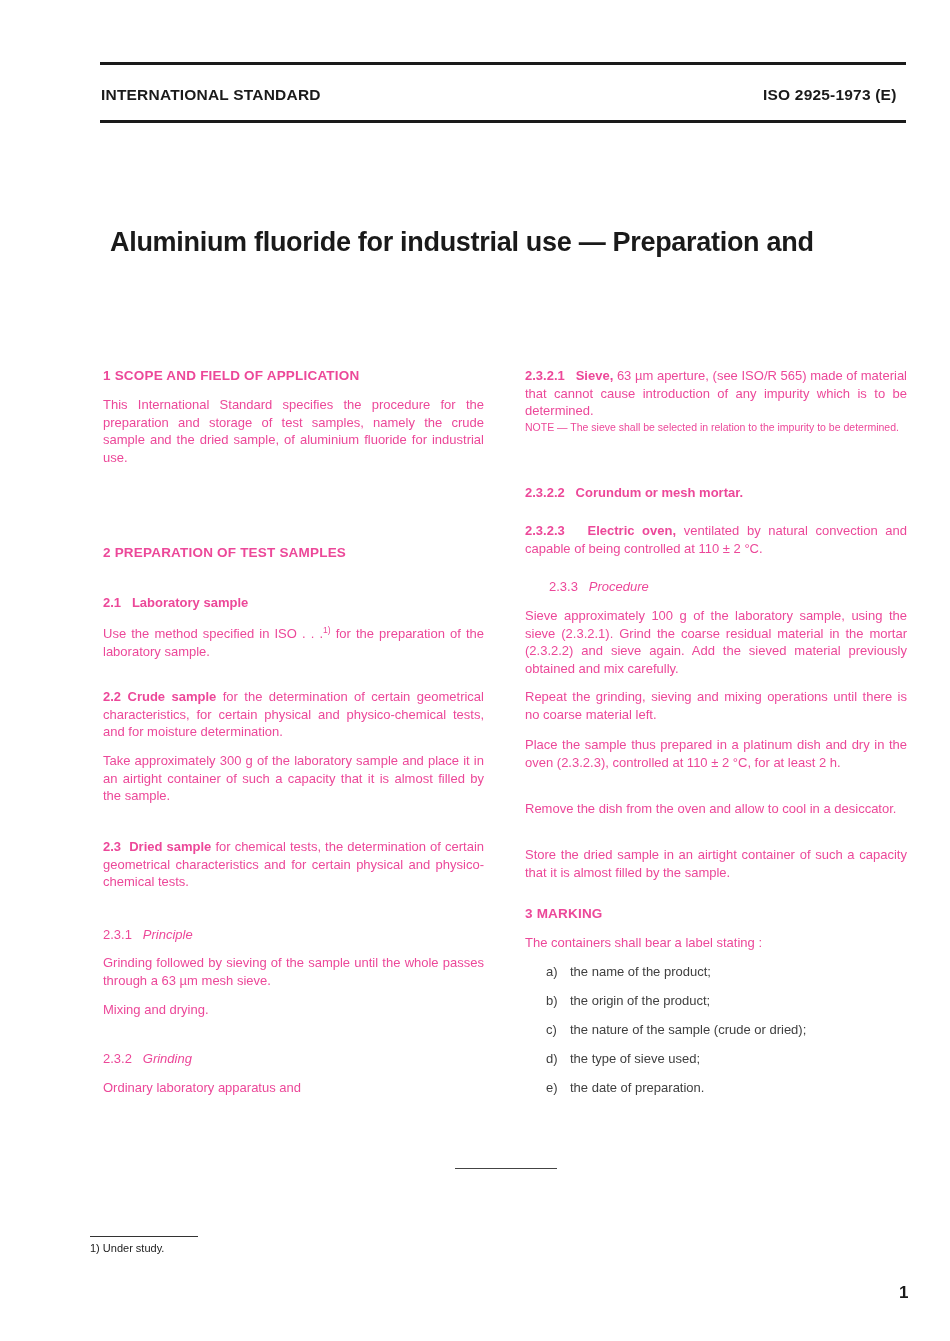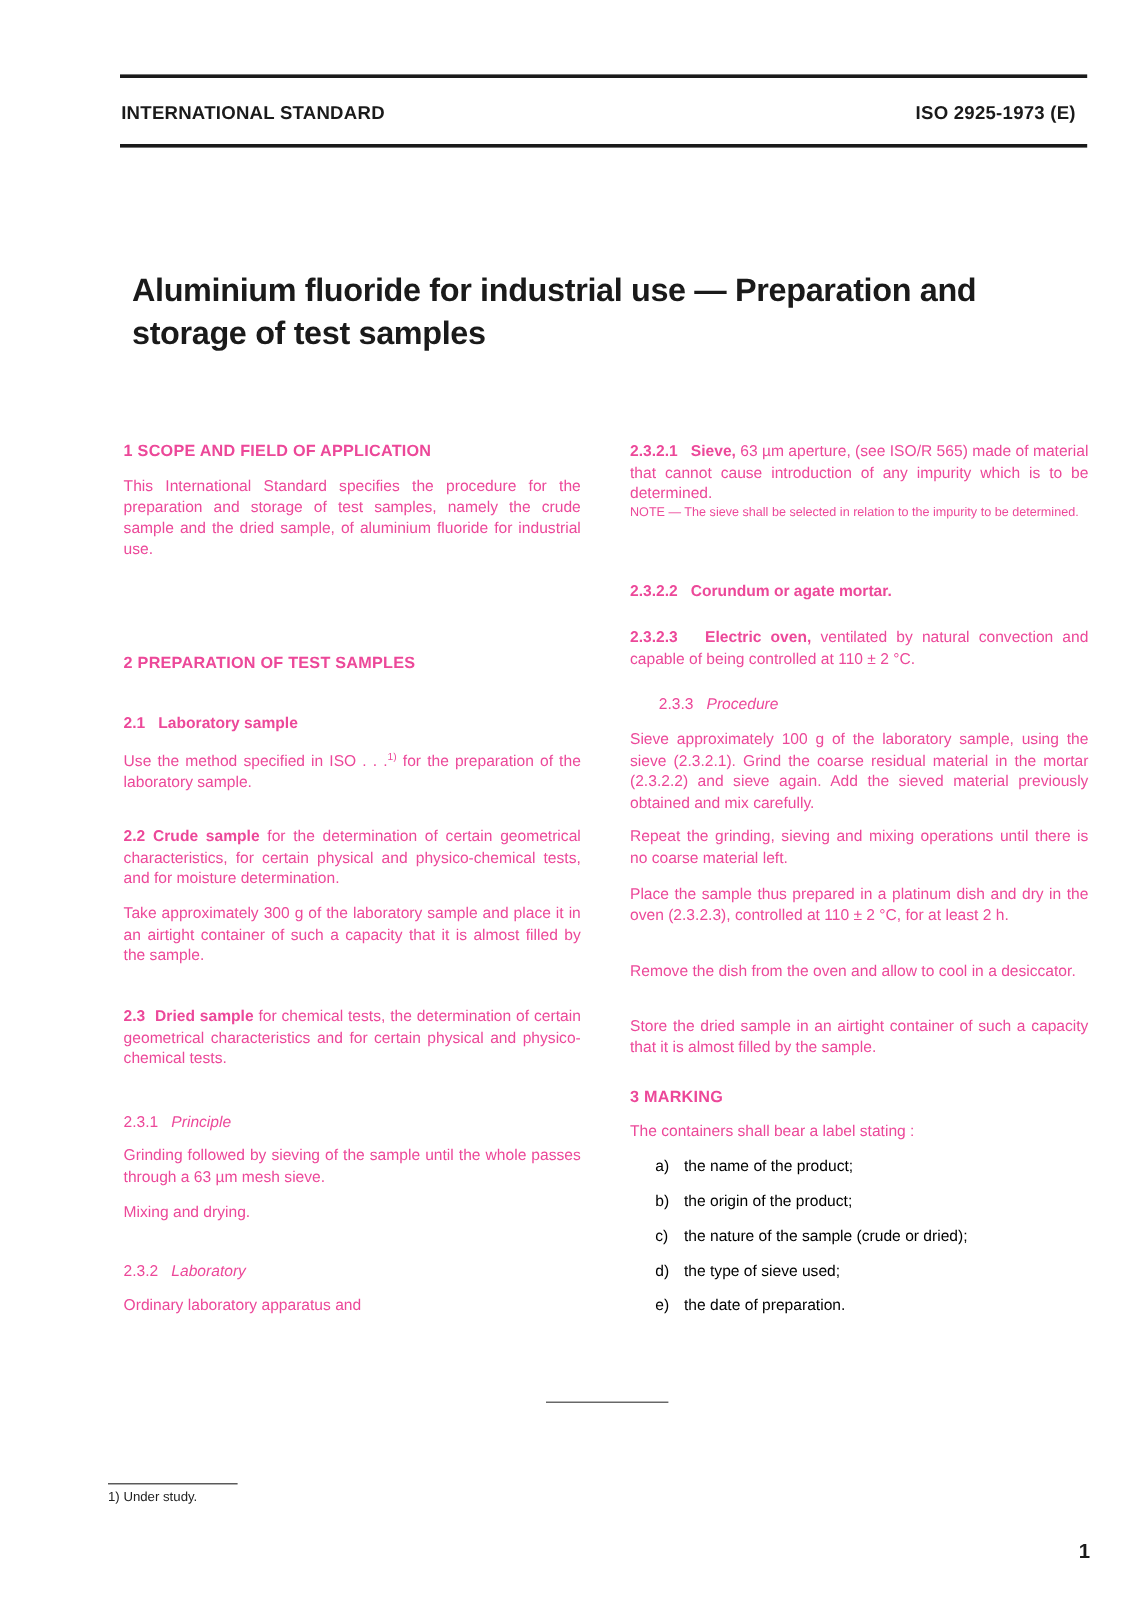--- a/index.html
+++ b/index.html
@@ -10,38 +10,37 @@
     .title { position: absolute; left: 110px; top: 224px; width: 760px; font-size: 27px; font-weight: bold;
              line-height: 36px; letter-spacing: -0.3px; }
     .blk { position: absolute; font-size: 13px; line-height: 17.5px; text-align: justify; color: #ec4899; }
     .col1 { left: 103px; width: 381px; }
     .col2 { left: 525px; width: 382px; }
     .h1 { font-weight: bold; font-size: 13.5px; letter-spacing: 0.2px; }
     .b { font-weight: bold; }
     .i { font-style: italic; }
     .note { font-size: 10.5px; line-height: 15px; }
     .sup { font-size: 8.5px; vertical-align: 5px; }
-    .list-item { position: absolute; left: 546px; font-size: 13px; line-height: 17px; color: #000000; }
+    .list-item { position: absolute; left: 546px; font-size: 13px; line-height: 17px; color: #404040; }
     .list-item .mk { display: inline-block; width: 24px; }
     .sep { position: absolute; left: 455px; top: 1168px; width: 102px; height: 1px; background: #444; }
     .fn-rule { position: absolute; left: 90px; top: 1236px; width: 108px; height: 1px; background: #333; }
     .fn { position: absolute; left: 90px; top: 1242px; font-size: 11px; color: #222; }
     .pgnum { position: absolute; left: 899px; top: 1283px; font-size: 17px; font-weight: bold; }
   </style>
 </head>
 <body>
 
 <div class="rule" style="top:62px;"></div>
 <div class="hdr" style="left:101px;">INTERNATIONAL STANDARD</div>
 <div class="hdr" style="left:763px;">ISO 2925-1973 (E)</div>
 <div class="rule" style="top:120px;"></div>
 
 <div class="title">
   <div>Aluminium fluoride for industrial use — Preparation and</div>
-  <div>storage of test samples</div>
 </div>
 
 <div class="blk col1 h1" style="top:367px;">1   SCOPE AND FIELD OF APPLICATION</div>
 <div class="blk col1" style="top:396px;">This International Standard specifies the procedure for the preparation and storage of test samples, namely the crude sample and the dried sample, of aluminium fluoride for industrial use.</div>
 
 <div class="blk col1 h1" style="top:544px;">2   PREPARATION OF TEST SAMPLES</div>
 
 <div class="blk col1" style="top:594px;">
   <span class="b">2.1</span>&nbsp;&nbsp;&nbsp;<span class="b">Laboratory sample</span>
 </div>
@@ -58,31 +57,31 @@
   <span class="b">2.3</span>&nbsp;&nbsp;<span class="b">Dried sample</span><span> for chemical tests, the determination of certain geometrical characteristics and for certain physical and physico-chemical tests.</span>
 </div>
 
 <div class="blk col1" style="top:926px;">
   <span>2.3.1</span>&nbsp;&nbsp;&nbsp;<span class="i">Principle</span>
 </div>
 <div class="blk col1" style="top:954px;">Grinding followed by sieving of the sample until the whole passes through a 63 µm mesh sieve.</div>
 <div class="blk col1" style="top:1001px;">Mixing and drying.</div>
 
 <div class="blk col1" style="top:1050px;">
-  <span>2.3.2</span>&nbsp;&nbsp;&nbsp;<span class="i">Laboratory</span>
+  <span>2.3.2</span>&nbsp;&nbsp;&nbsp;<span class="i">Grinding</span>
 </div>
 <div class="blk col1" style="top:1079px;">Ordinary laboratory apparatus and</div>
 
 <div class="blk col2" style="top:367px;">
   <span class="b">2.3.2.1</span>&nbsp;&nbsp;&nbsp;<span class="b">Sieve,</span><span> 63 µm aperture, (see ISO/R 565) made of material that cannot cause introduction of any impurity which is to be determined.</span>
 </div>
 <div class="blk col2 note" style="top:420px;">NOTE — The sieve shall be selected in relation to the impurity to be determined.</div>
 
 <div class="blk col2" style="top:484px;">
-  <span class="b">2.3.2.2</span>&nbsp;&nbsp;&nbsp;<span class="b">Corundum or agate mortar.</span>
+  <span class="b">2.3.2.2</span>&nbsp;&nbsp;&nbsp;<span class="b">Corundum or mesh mortar.</span>
 </div>
 
 <div class="blk col2" style="top:522px;">
   <span class="b">2.3.2.3</span>&nbsp;&nbsp;&nbsp;<span class="b">Electric oven,</span><span> ventilated by natural convection and capable of being controlled at 110 ± 2 °C.</span>
 </div>
 
 <div class="blk col2" style="top:578px;margin-left:24px;">
   <span>2.3.3</span>&nbsp;&nbsp;&nbsp;<span class="i">Procedure</span>
 </div>
 <div class="blk col2" style="top:607px;">Sieve approximately 100 g of the laboratory sample, using the sieve (2.3.2.1). Grind the coarse residual material in the mortar (2.3.2.2) and sieve again. Add the sieved material previously obtained and mix carefully.</div>

